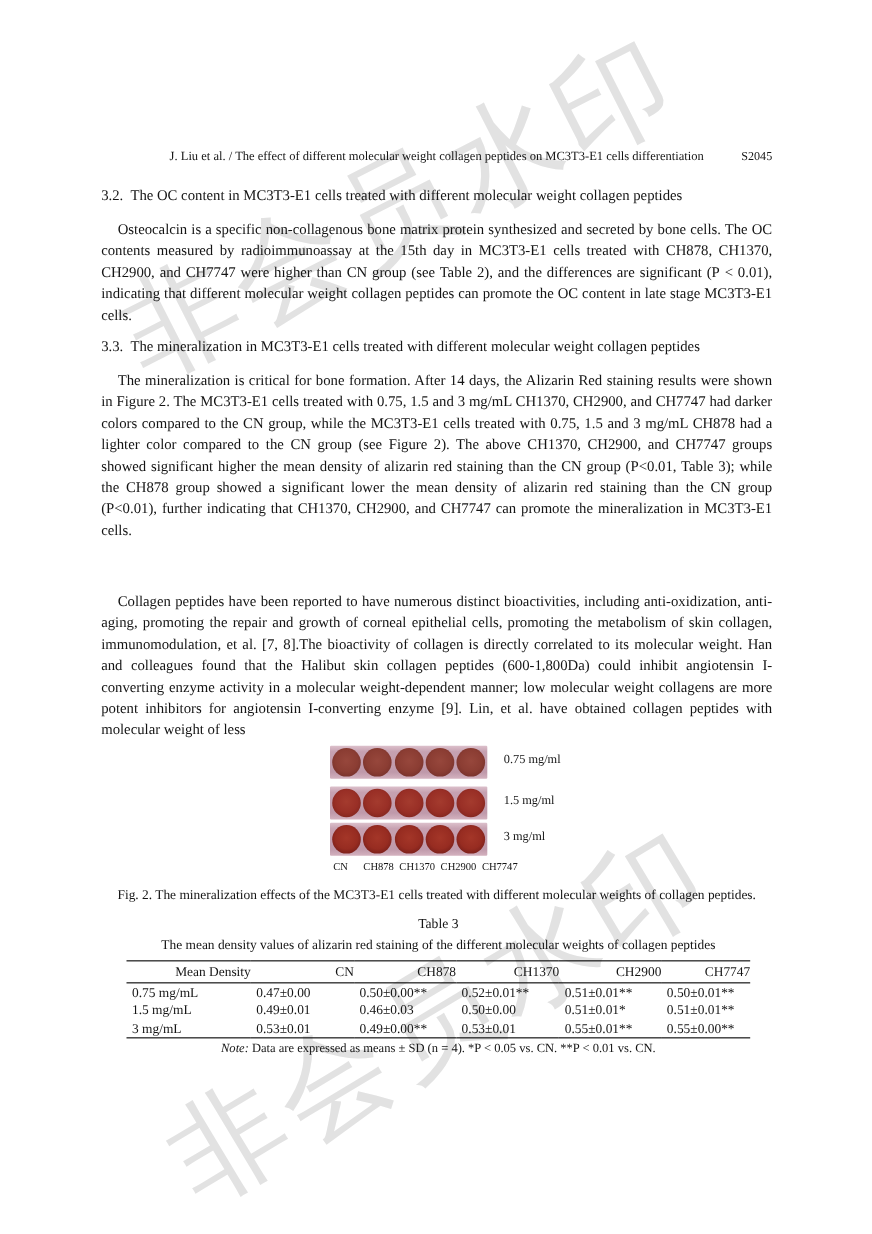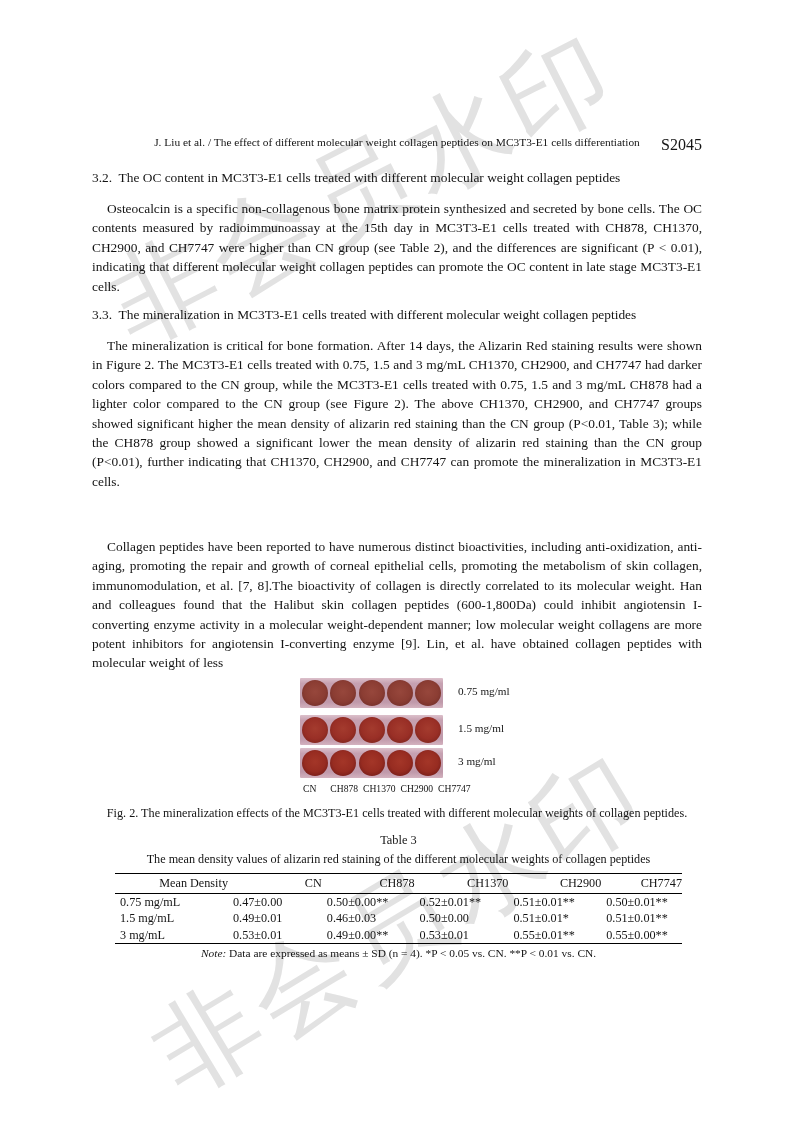--- a/index.html
+++ b/index.html
@@ -16,21 +16,21 @@
     user-select:none;pointer-events:none;
   }
   .wm1{left:88px;top:120px;transform:rotate(-27deg);}
   .wm2{left:125px;top:855px;transform:rotate(-31deg);}
   
   .content{position:absolute;inset:0;z-index:1;}
   .abs{position:absolute;left:92px;width:610px;box-sizing:border-box;}
   
   .running-head{top:136px;font-size:11.4px;}
   .rh-title{display:block;text-align:center;padding:0 55px;}
-  .rh-pageid{position:absolute;right:0;top:0;font-style:normal;font-size:16px;}
+  .rh-pageid{position:absolute;right:0;top:0;font-style:normal;font-size:11px;}
   
   .sec-heading{font-size:13.4px;font-weight:normal;margin:0;}
   .h32{top:170px;}
   .h33{top:307px;}
   .h4{top:508px;font-style:normal;font-weight:bold;}
   .body-par{
     font-size:13.4px;line-height:19.4px;text-align:justify;
     text-indent:15px;margin:0;
   }
   .p32{top:199px;}

